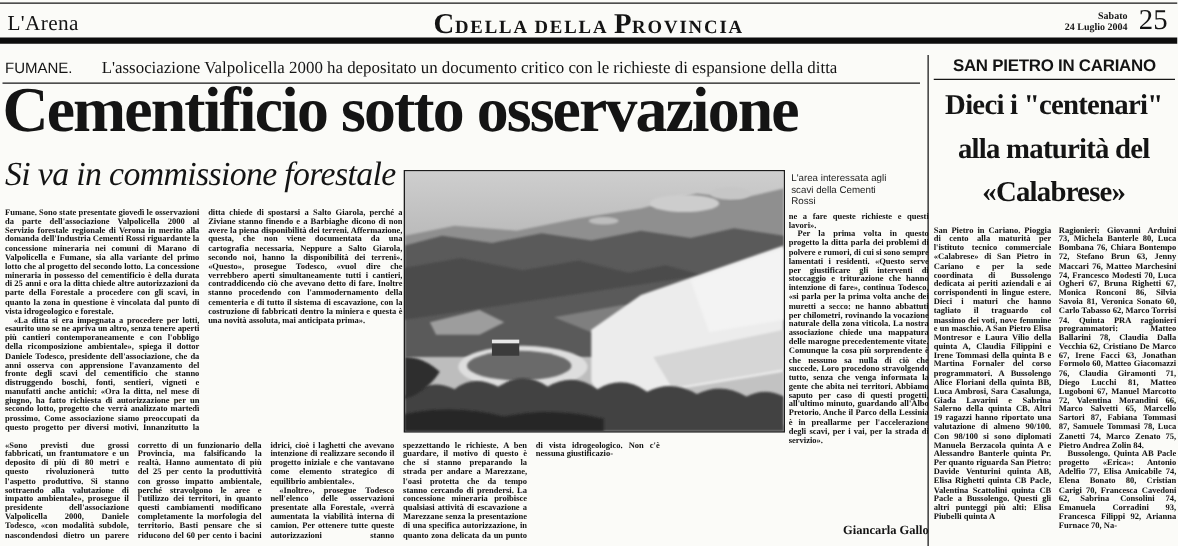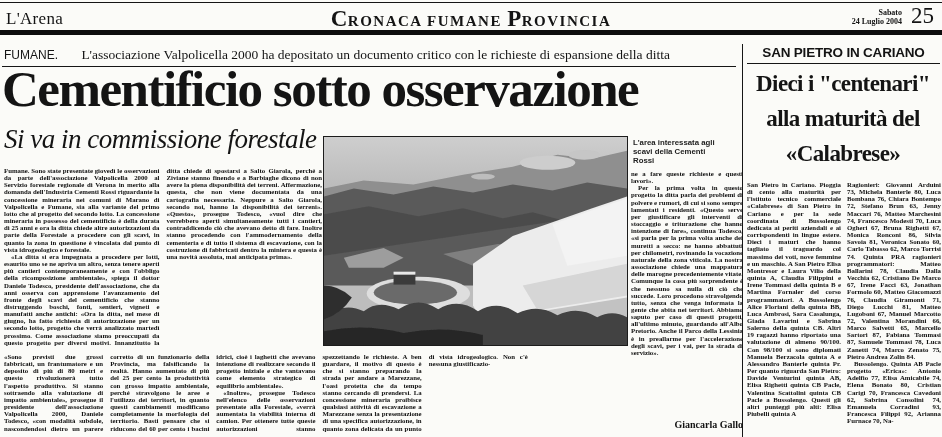--- a/index.html
+++ b/index.html
@@ -44,35 +44,35 @@
   .body-text p{text-indent:7px;}
   .body-text p.lead{text-indent:0;}
 
   .regionA{left:4px;top:167px;width:318px;height:182px;column-count:2;column-gap:7px;column-fill:auto;overflow:hidden;}
   .regionB{left:4px;top:353px;width:630px;height:84px;column-count:6;column-gap:7px;column-fill:auto;overflow:hidden;}
   .regionC{left:631px;top:170px;width:112px;height:246px;overflow:hidden;}
   .byline{left:631px;top:419px;width:112px;text-align:right;font-size:10px;font-weight:700;}
 
   .photo{left:323px;top:136px;width:305px;height:210px;border:1px solid #1c1c1c;background:#bdbdbd;}
   .photo svg{display:block;width:100%;height:100%;}
-  .caption{left:633px;top:138px;width:84px;font-family:"Liberation Sans", sans-serif;font-size:7.8px;line-height:9px;font-weight:700;color:#222;}
+  .caption{left:633px;top:138px;width:84px;font-family:"Liberation Sans", sans-serif;font-size:7.8px;line-height:9px;font-weight:400;color:#222;}
 
   
   .sb-headline{left:745px;top:66px;width:196px;text-align:center;font-size:23px;line-height:35px;font-weight:700;letter-spacing:-.6px;}
   .sb-cols{left:747px;top:181px;width:194px;height:256px;overflow:hidden;}
   .sb-col{position:absolute;top:0;width:94px;height:256px;overflow:hidden;}
   .sb-col.c1{left:0;}
   .sb-col.c2{left:100px;}
 </style>
 </head>
 <body>
 
 <div class="abs topline"></div>
 <div class="abs paper-name">L'Arena</div>
-<div class="abs section-title"><span class="cap">C</span><span class="rest">RONACA FUMANE </span><span class="cap">P</span><span class="rest">ROVINCIA</span></div>
+<div class="abs section-title"><span class="cap">C</span><span class="rest">DELLA DELLA </span><span class="cap">P</span><span class="rest">ROVINCIA</span></div>
 <div class="abs date-block">
   <div>Sabato</div>
   <div>24 Luglio 2004</div>
 </div>
 <div class="abs page-number">25</div>
 <div class="abs thickbar"></div>
 
 <div class="abs kicker"><span class="loc">FUMANE.</span><span class="txt"> L'associazione Valpolicella 2000 ha depositato un documento critico con le richieste di espansione della ditta</span></div>
 <div class="abs sb-kicker">SAN PIETRO IN CARIANO</div>
 <div class="abs vdivider"></div>

